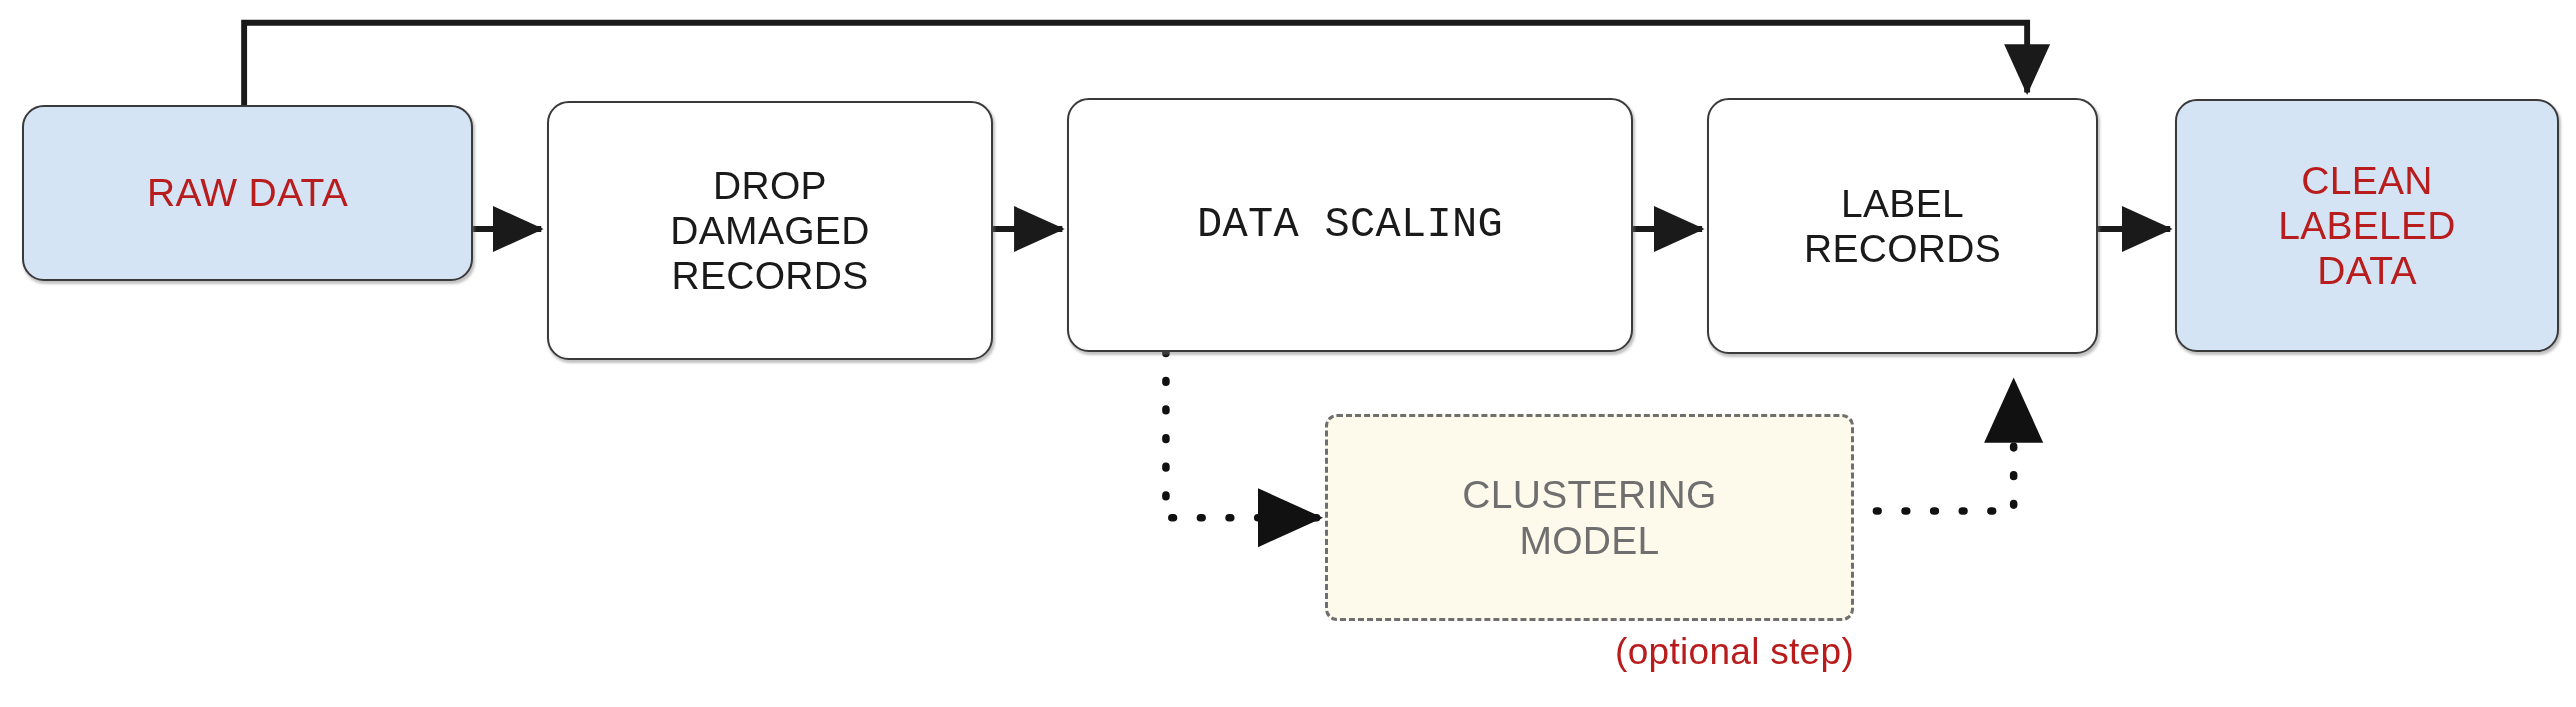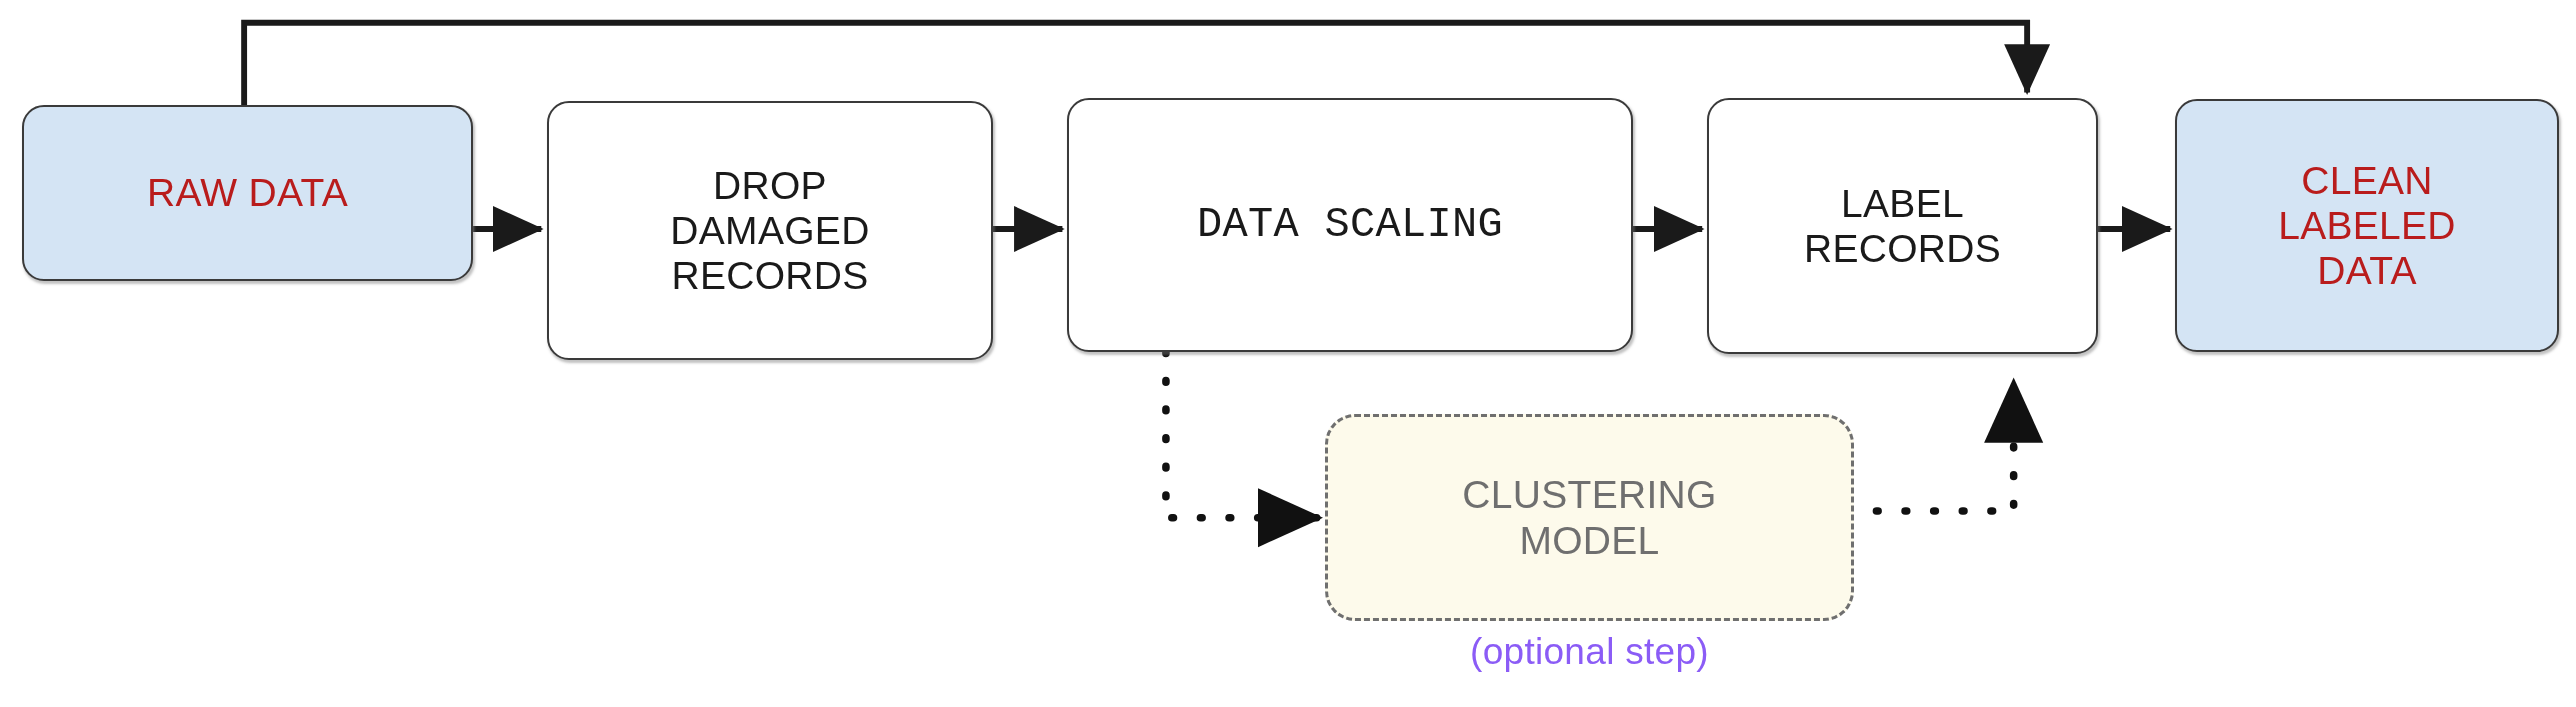--- a/index.html
+++ b/index.html
@@ -37,31 +37,31 @@
   .node-terminal {
     border: 2.5px solid #3a3a3a;
     background: #d4e4f4;
     color: #b91c1c;
     box-shadow: 1.7px 2.5px 2.5px rgba(120,120,120,0.45);
   }
   .node-optional {
     border: 3.4px dashed #6f6f6f;
     background: #fdfaeb;
     color: #6f6f6f;
-    border-radius: 30px;
+    border-radius: 12px;
   }
   .node-label {
     display: block;
     white-space: pre-line;
   }
   .caption {
     position: absolute;
-    color: #8b5cf6;
+    color: #b91c1c;
     letter-spacing: 0.3px;
-    text-align: center;
+    text-align: right;
   }
   svg.edges {
     position: absolute;
     left: 0;
     top: 0;
     width: 2576px;
     height: 708px;
     pointer-events: none;
   }
 </style>

